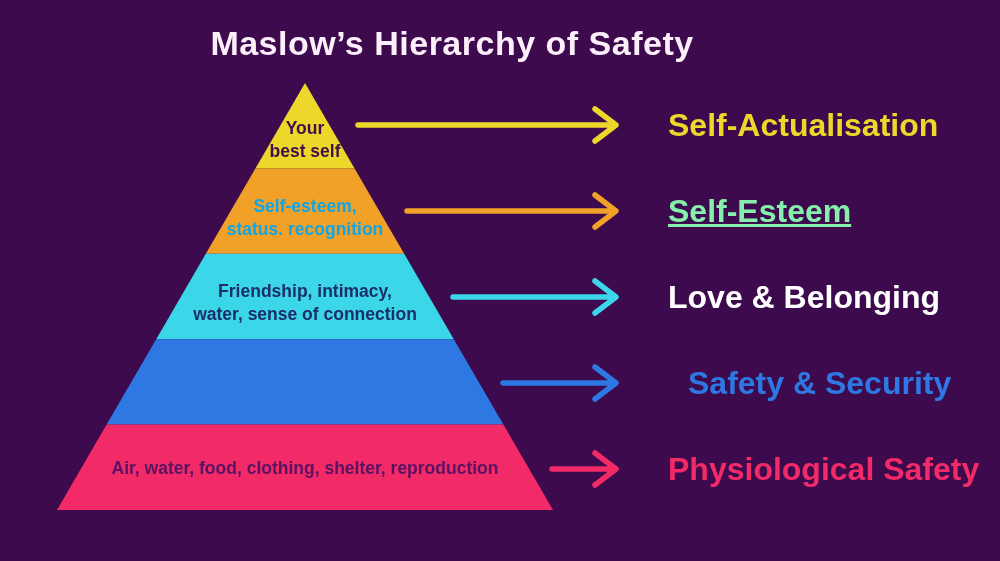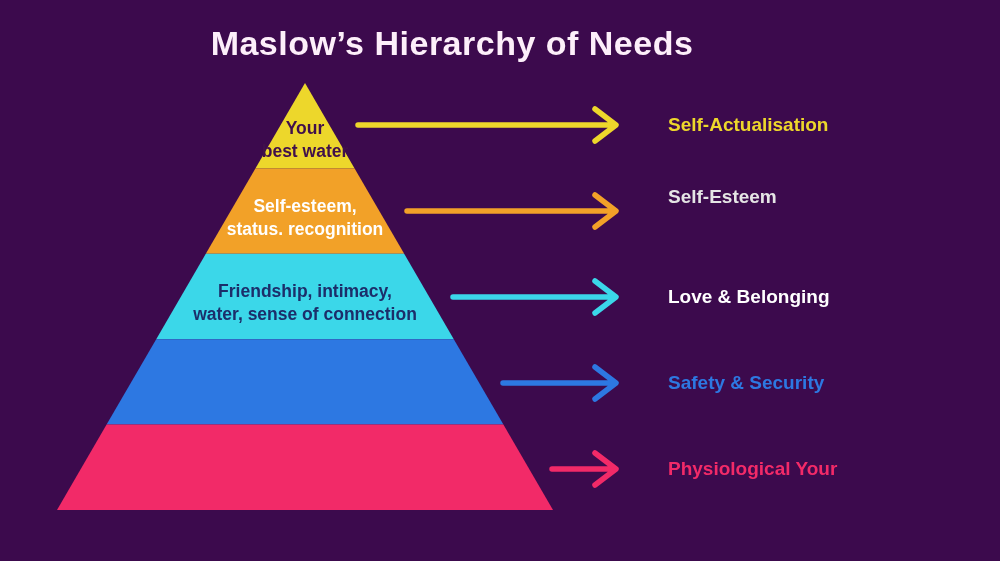--- a/index.html
+++ b/index.html
@@ -30,54 +30,55 @@
     text-align: center;
     font-weight: bold;
     font-size: 17.5px;
     line-height: 23px;
     white-space: pre-line;
     width: max-content;
   }
   .side-label {
     position: absolute;
     left: 668px;
-    font-size: 19px;
+    font-size: 32px;
     font-weight: bold;
     line-height: 36px;
     white-space: nowrap;
   }
 </style>
 </head>
 <body>
 
 <div class="stage" style="background: rgb(60, 10, 77);">
 
-  <div class="title" style="color: rgb(253, 239, 250);">Maslow’s Hierarchy of Needs</div>
+  <div class="title" style="color: rgb(253, 239, 250);">Maslow’s Hierarchy of Safety</div>
 
   <svg class="pyramid-svg" width="1000" height="561" viewBox="0 0 1000 561">
 
     <polygon points="305,83 354.6,168.4 255.4,168.4" fill="#edd72b"></polygon>
     <polygon points="255.4,168.4 354.6,168.4 404.2,253.8 205.8,253.8" fill="#f2a128"></polygon>
     <polygon points="205.8,253.8 404.2,253.8 453.8,339.2 156.2,339.2" fill="#3bd7e9"></polygon>
     <polygon points="156.2,339.2 453.8,339.2 503.4,424.6 106.6,424.6" fill="#2d78e2"></polygon>
     <polygon points="106.6,424.6 503.4,424.6 553,510 57,510" fill="#f22a68"></polygon>
 
     <path d="M 358 125 L 612 125 M 595 109 L 616 125 L 595 141" fill="none" stroke-width="5.5" stroke-linecap="round" stroke-linejoin="round" stroke="#edd72b"></path>
     <path d="M 407 211 L 612 211 M 595 195 L 616 211 L 595 227" fill="none" stroke-width="5.5" stroke-linecap="round" stroke-linejoin="round" stroke="#f2a128"></path>
     <path d="M 453 297 L 612 297 M 595 281 L 616 297 L 595 313" fill="none" stroke-width="5.5" stroke-linecap="round" stroke-linejoin="round" stroke="#3bd7e9"></path>
     <path d="M 503 383 L 612 383 M 595 367 L 616 383 L 595 399" fill="none" stroke-width="5.5" stroke-linecap="round" stroke-linejoin="round" stroke="#2d78e2"></path>
     <path d="M 552 469 L 612 469 M 595 453 L 616 469 L 595 485" fill="none" stroke-width="5.5" stroke-linecap="round" stroke-linejoin="round" stroke="#f22a68"></path>
   </svg>
 
   <div class="tier-desc" style="top: 117px; color: rgb(64, 16, 75);">Your
-best water</div>
-  <div class="tier-desc" style="top: 195px; color: #ffffff;">Self-esteem,
+best self</div>
+  <div class="tier-desc" style="top: 195px; color: #0ea5e9;">Self-esteem,
 status. recognition</div>
   <div class="tier-desc" style="top: 280px; color: rgb(28, 46, 106);">Friendship, intimacy,
 water, sense of connection</div>
+  <div class="tier-desc" style="top: 457px; color: rgb(90, 18, 99);">Air, water, food, clothing, shelter, reproduction</div>
 
   <div class="side-label" style="top: 107px; color: rgb(237, 215, 43);">Self-Actualisation</div>
-  <div class="side-label" style="top: 179px; color: #e5e5e5;">Self-Esteem</div>
+  <div class="side-label" style="top: 193px; color: #86efac; text-decoration: underline;">Self-Esteem</div>
   <div class="side-label" style="top: 279px; color: #ffffff;">Love &amp; Belonging</div>
-  <div class="side-label" style="top: 365px; color: rgb(45, 120, 226);">Safety &amp; Security</div>
-  <div class="side-label" style="top: 451px; color: rgb(242, 42, 104);">Physiological Your</div>
+  <div class="side-label" style="top: 365px; color: rgb(45, 120, 226); margin-left: 20px;">Safety &amp; Security</div>
+  <div class="side-label" style="top: 451px; color: rgb(242, 42, 104);">Physiological Safety</div>
 
 </div>
 
 </body></html>

